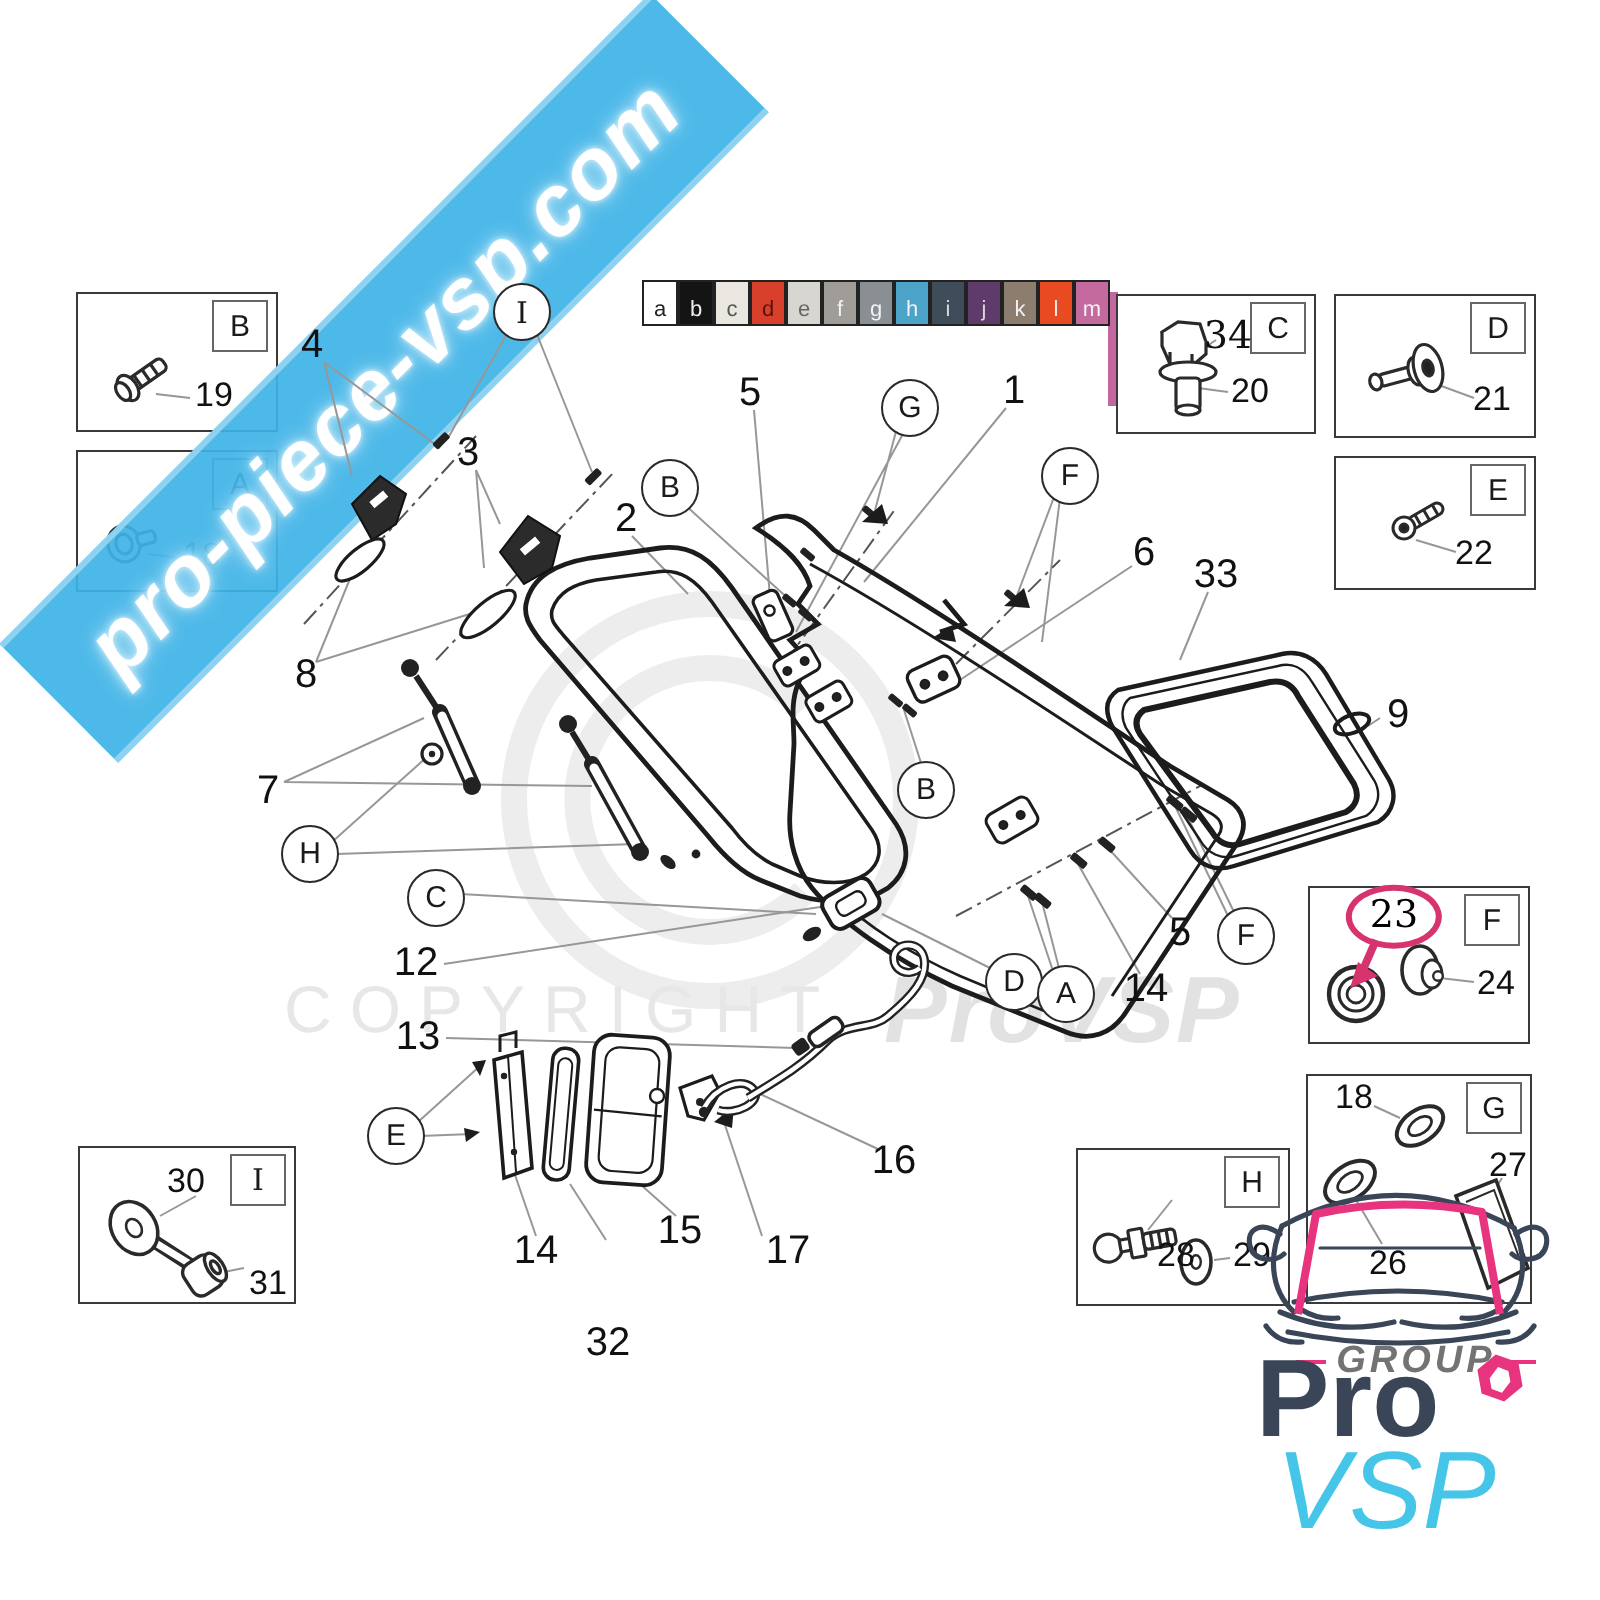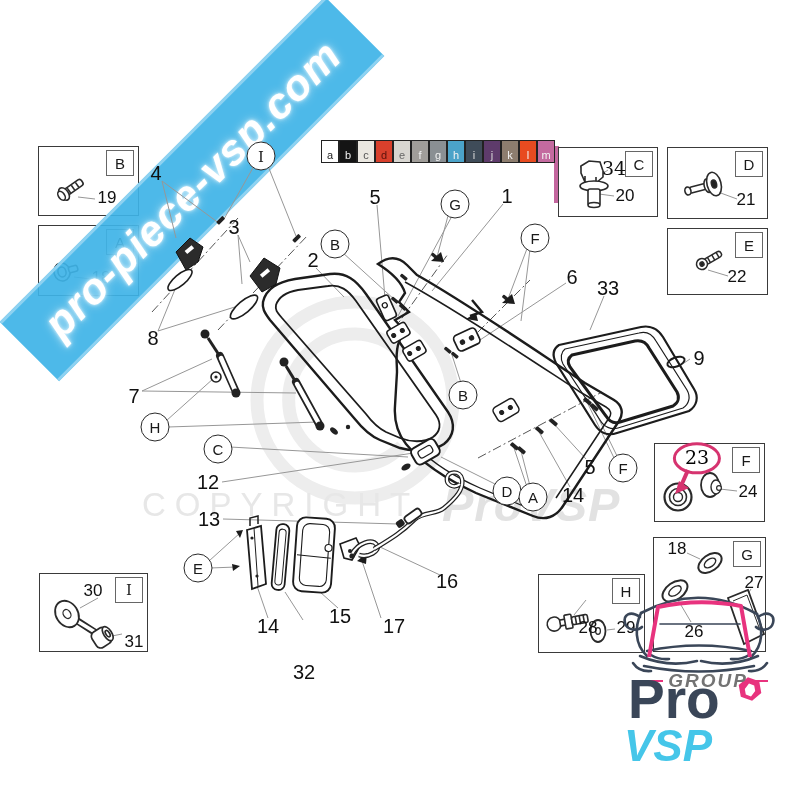--- a/index.html
+++ b/index.html
@@ -43,22 +43,22 @@
   #svg-main{position:absolute;left:0;top:0;z-index:3;pointer-events:none;}
   #svg-logo{position:absolute;left:0;top:0;z-index:5;pointer-events:none;}
   
   #logo-group{position:absolute;left:648px;top:670px;width:120px;z-index:5;text-align:center;
               font-size:19px;font-weight:bold;font-style:italic;letter-spacing:2px;color:#737373;
               display:flex;align-items:center;justify-content:center;gap:5px;}
   #logo-group:before,#logo-group:after{content:"";display:block;width:16px;height:0;
               border-top:2.5px solid #e8337e;}
   #logo-pro{position:absolute;left:628px;top:672px;width:118px;z-index:5;
             font-size:55px;line-height:55px;font-weight:bold;color:#3a4658;}
-  #logo-vsp{position:absolute;left:624px;top:718px;width:124px;z-index:5;text-align:left;
-            font-size:44px;line-height:55px;font-style:italic;font-weight:bold;color:#45c6e9;}
+  #logo-vsp{position:absolute;left:624px;top:718px;width:124px;z-index:5;text-align:right;
+            font-size:55px;line-height:55px;font-style:italic;font-weight:normal;color:#45c6e9;}
 </style>
 </head>
 <body>
 
 <div id="stage">
 
   <svg id="wm-svg" width="800" height="800">
     <circle cx="355" cy="400" r="98" fill="none" stroke="#ededed" stroke-width="13"></circle>
     <path d="M402,354 A66,66 0 1 0 402,446" fill="none" stroke="#ededed" stroke-width="13"></path>
   </svg>

